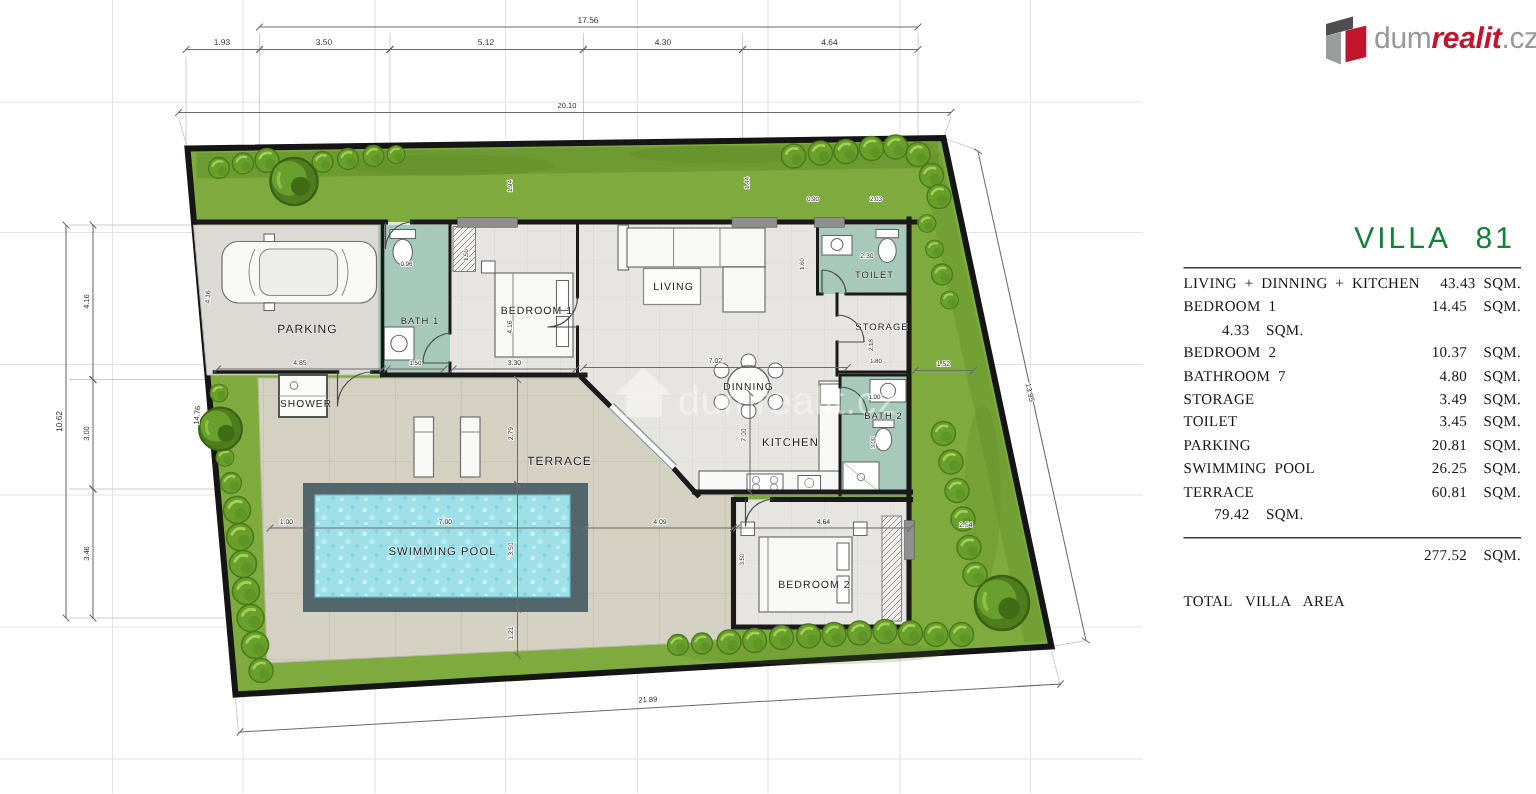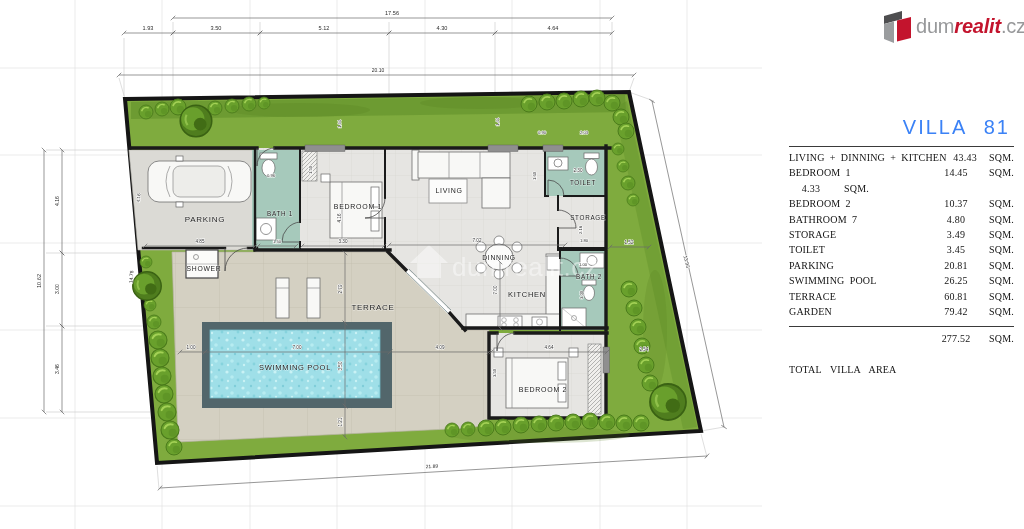--- a/index.html
+++ b/index.html
@@ -5,26 +5,26 @@
   html,body{margin:0;padding:0;background:#fff;}
   #stage{position:relative;width:1024px;height:529px;background:#ffffff;overflow:hidden;
          font-family:"Liberation Sans", sans-serif;}
   svg text{font-family:"Liberation Sans", sans-serif;}
   
   #logo{position:absolute;left:884px;top:8px;display:flex;align-items:center;gap:5px;}
   #logo .wordmark{font-size:20px;letter-spacing:-0.2px;color:#97989a;font-weight:500;}
   #logo .wordmark .red{color:#c3142d;font-weight:700;font-style:italic;}
   #panel{position:absolute;left:789px;top:116px;width:225px;color:#141414;}
   #panel .panel-title{text-align:right;padding-right:4px;font-size:20px;font-weight:500;
-        letter-spacing:2px;word-spacing:10px;color:#3b82f6;}
+        letter-spacing:2px;word-spacing:10px;color:#15803d;margin-top:32px;}
   #panel .divider{border:0;border-top:1.3px solid #3a3a3a;margin:7px 0 0 0;}
   #panel .rows{padding-top:3px;}
   #panel .row{display:flex;font-size:10px;line-height:15.4px;letter-spacing:0.2px;font-family:Liberation Serif, serif;}
   #panel .row .lbl{flex:1;white-space:nowrap;word-spacing:2.5px;}
-  #panel .row .val{width:44px;text-align:center;}
+  #panel .row .val{width:44px;text-align:right;}
   #panel .row .unit{width:36px;text-align:right;}
   #panel .total .lbl{word-spacing:6px;margin-top:31px;}
   #panel .total{margin-top:4px;}
   
   #dim-lines line{stroke:#6a6a6a;stroke-width:0.7;}
   #dim-labels text{fill:#2e2e2e;paint-order:stroke;stroke:#ffffff;stroke-width:1.1px;text-anchor:middle;}
   #room-labels text{fill:#1b1b1b;letter-spacing:0.7px;font-weight:500;
         paint-order:stroke;stroke:rgba(255,255,255,.55);stroke-width:0.8px;text-anchor:middle;}
   #grid line{stroke:#e3e3e3;stroke-width:0.7;}
   #ext-lines path{stroke:#c7c7c7;stroke-width:0.6;fill:none;}
@@ -512,21 +512,20 @@
           <span class="lbl">SWIMMING POOL</span>
           <span class="val">26.25</span>
           <span class="unit">SQM.</span>
         </div>
         <div class="row">
           <span class="lbl">TERRACE</span>
           <span class="val">60.81</span>
           <span class="unit">SQM.</span>
         </div>
         <div class="row">
-          <span class="lbl">GARDEN</span>
           <span class="val">79.42</span>
           <span class="unit">SQM.</span>
         </div>
       </div>
     <hr class="divider">
     <div class="row total">
       <span class="lbl">TOTAL VILLA AREA</span>
       <span class="val">277.52</span>
       <span class="unit">SQM.</span>
     </div>

